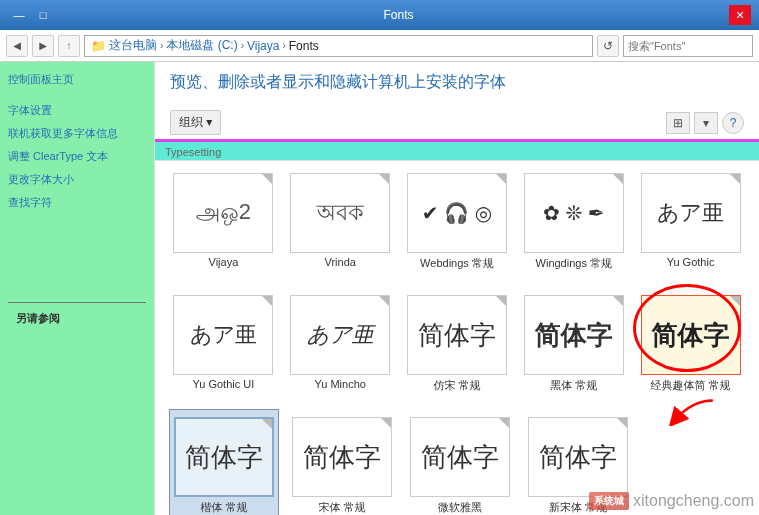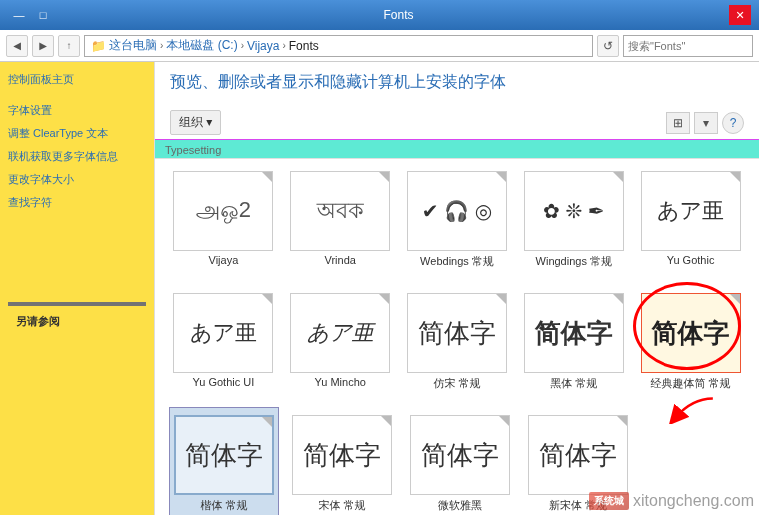--- a/index.html
+++ b/index.html
@@ -117,21 +117,21 @@
 
     
     .main-layout {
       display: flex;
       height: calc(515px - 30px - 32px);
     }
 
     
     .sidebar {
       width: 155px;
-      background: #fde047;
+      background: #86efac;
       border-right: 1px solid #ddd;
       padding: 10px 8px;
       overflow-y: auto;
       flex-shrink: 0;
     }
     .sidebar-link {
       color: #2a6db5;
       font-size: 11px;
       cursor: pointer;
       display: block;
@@ -153,21 +153,21 @@
       color: #2a6db5;
       font-size: 16px;
       font-weight: normal;
       margin-bottom: 8px;
     }
     .toolbar {
       display: flex;
       align-items: center;
       gap: 6px;
       padding: 4px 15px;
-      border-bottom: 1px solid #d946ef;
+      border-bottom: 3px solid #d946ef;
       background: white;
     }
     .organize-btn {
       display: flex;
       align-items: center;
       gap: 3px;
       padding: 3px 8px;
       background: #f0f0f0;
       border: 1px solid #ccc;
       cursor: pointer;
@@ -273,21 +273,21 @@
       align-items: flex-start;
       gap: 4px;
       opacity: 0.7;
     }
 
     .also-see {
       padding: 8px;
       font-size: 11px;
       font-weight: bold;
       color: #333;
-      border-top: 4px solid #737373;
+      border-top: 1px solid #737373;
       margin-top: 4px;
     }
 
     
     .red-circle {
       position: relative;
     }
     .red-circle-ring {
       position: absolute;
       top: -4px; left: -4px;
@@ -342,22 +342,22 @@
 
   </div>
 </div>
 
 <div class="main-layout">
 
   <div class="sidebar">
     <a class="sidebar-link">控制面板主页</a>
     <div style="height:8px;"></div>
     <a class="sidebar-link">字体设置</a>
+    <a class="sidebar-link">联机获取更多字体信息</a>
     <a class="sidebar-link">调整 ClearType 文本</a>
-    <a class="sidebar-link">联机获取更多字体信息</a>
     <a class="sidebar-link">更改字体大小</a>
     <a class="sidebar-link">查找字符</a>
 
     <div style="margin-top: auto; padding-top: 80px;">
       <div class="also-see">另请参阅</div>
     </div>
   </div>
 
   <div class="content-area">
     <div class="content-header">

